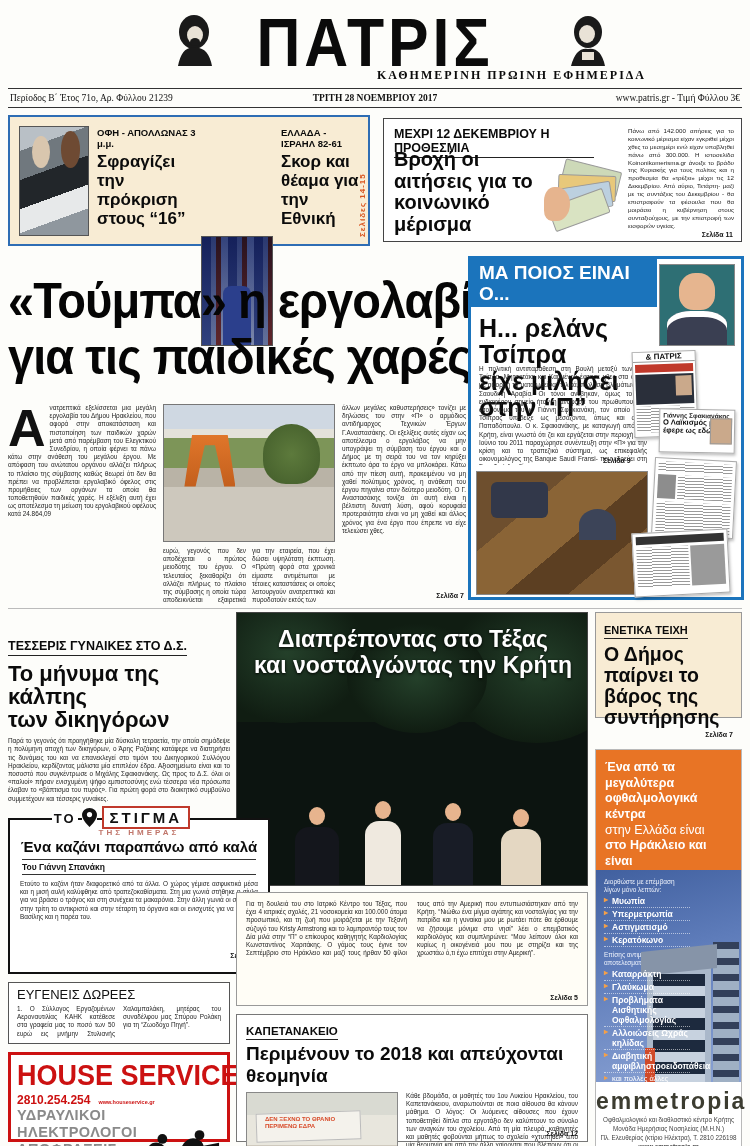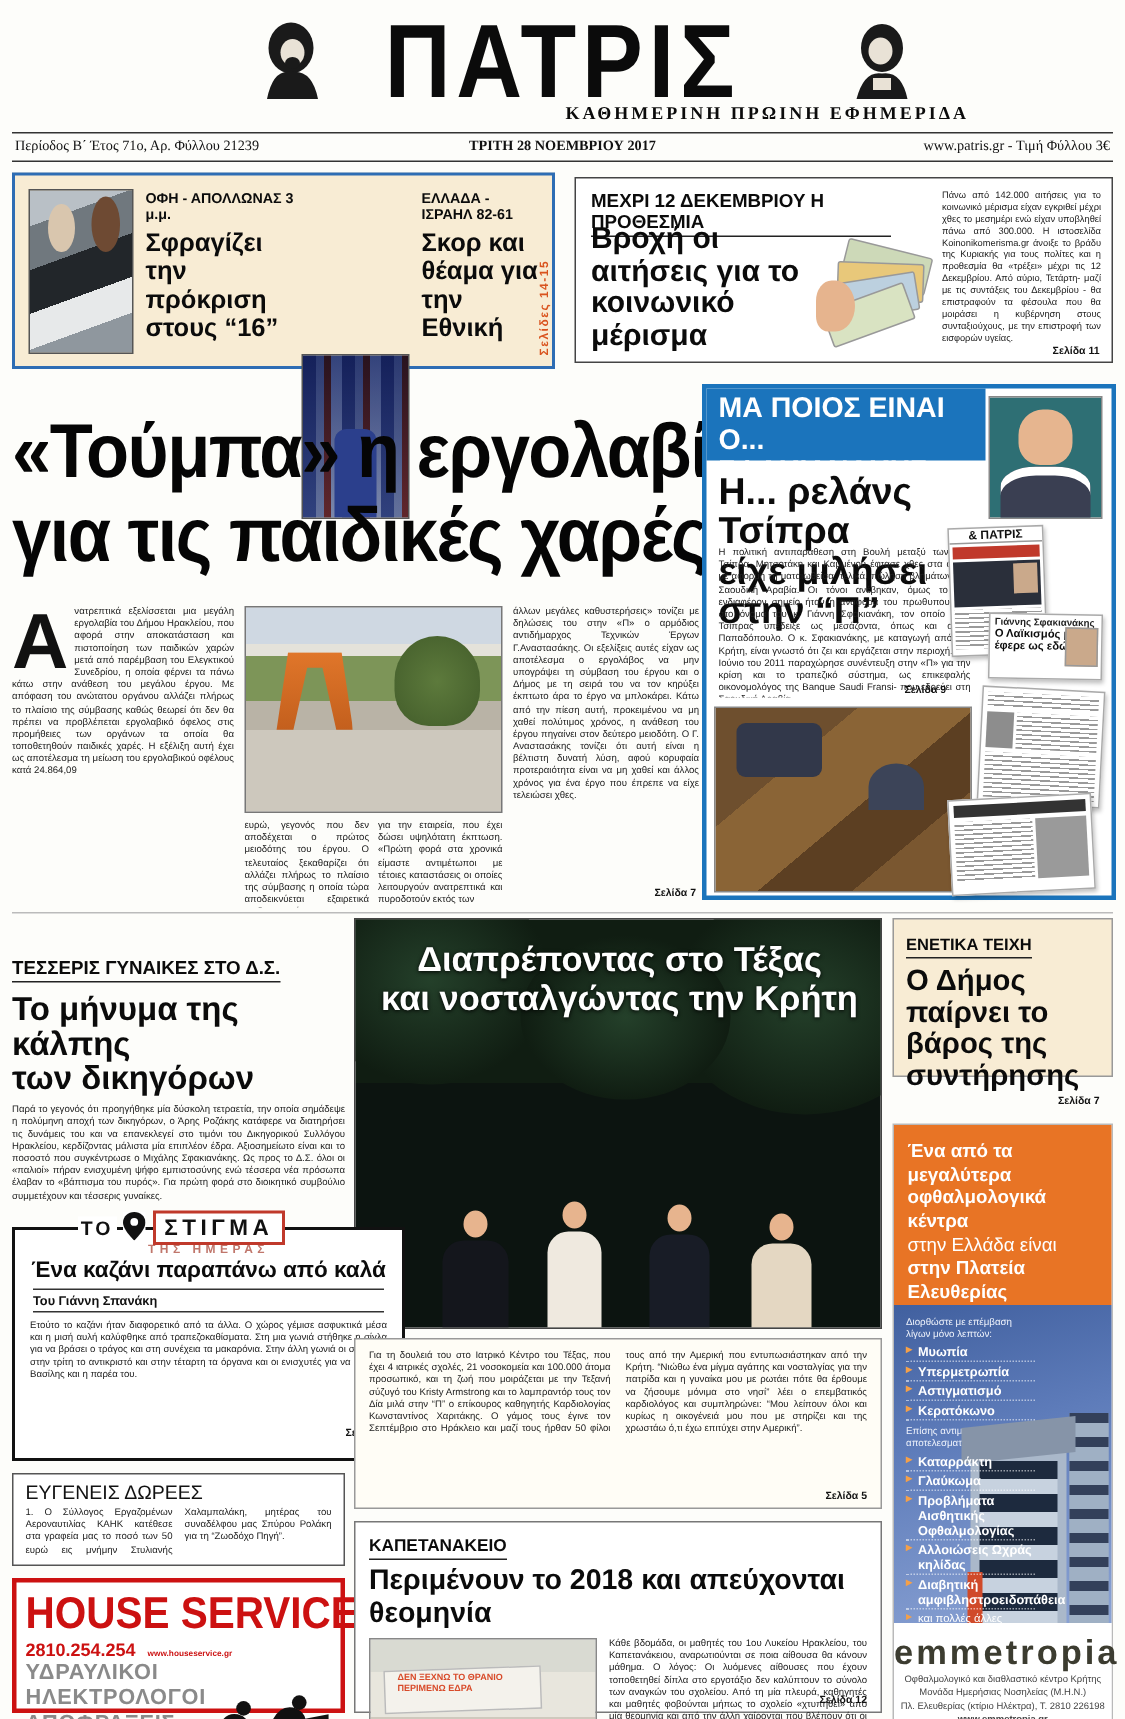--- a/index.html
+++ b/index.html
@@ -290,20 +290,21 @@
     <div class="walls-head" style="margin-top:5px;">Ο Δήμος παίρνει το</div>
     <div class="walls-head">βάρος της συντήρησης</div>
     <div class="pageref" style="text-align:right;font-size:7px;margin-top:3px;">Σελίδα 7</div>
   </div>
 
   <div class="abs em-ad" style="left:595px;top:749px;width:147px;height:402px;">
     <div class="em-orange" style="height:120px;padding:10px 9px;">
       <div class="em-o-line"><b>Ένα από τα μεγαλύτερα</b></div>
       <div class="em-o-line"><b>οφθαλμολογικά κέντρα</b></div>
       <div class="em-o-line">στην Ελλάδα είναι</div>
+      <div class="em-o-line"><b>στο Ηράκλειο και είναι</b></div>
       <div class="em-o-line"><b>στην Πλατεία Ελευθερίας</b></div>
       <div class="em-note" style="text-align:right;margin-top:2px;">(Στοά Ηλέκτρας)</div>
     </div>
     <div class="em-blue" style="height:212px;padding:8px 0 0 8px;">
       <div class="bld">
         <div class="towerA"></div>
           <div class="towerB"></div>
           <div class="roof"></div>
           <div class="sign"></div>
       </div>

